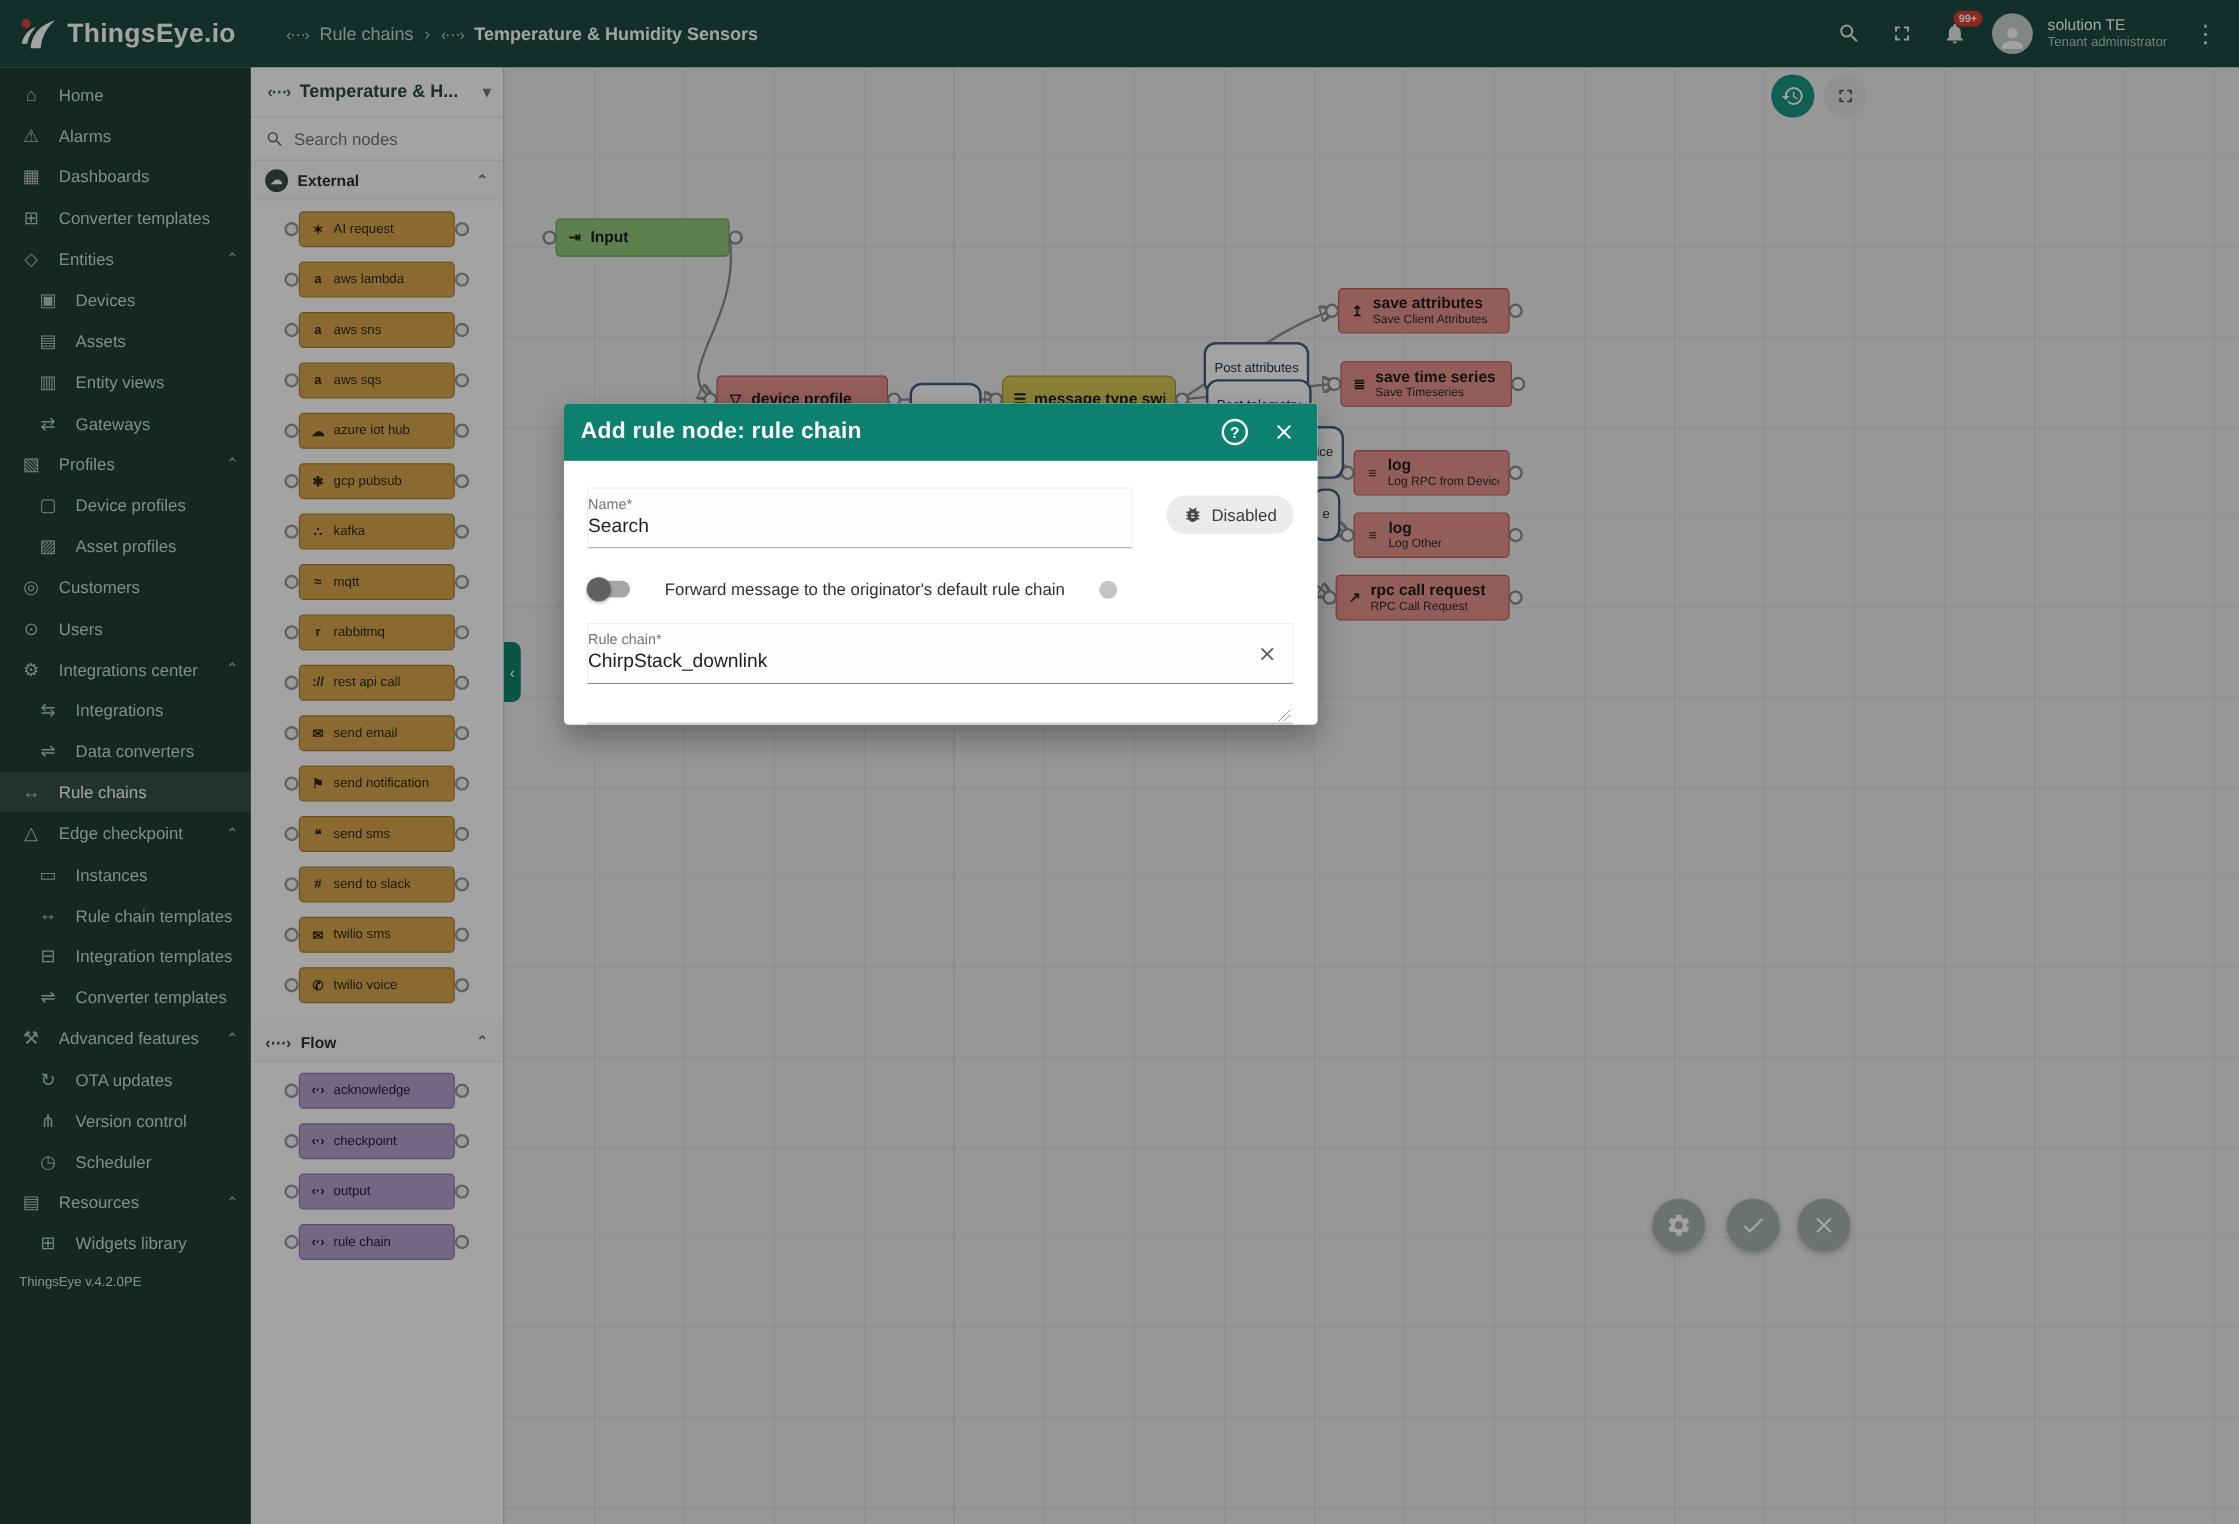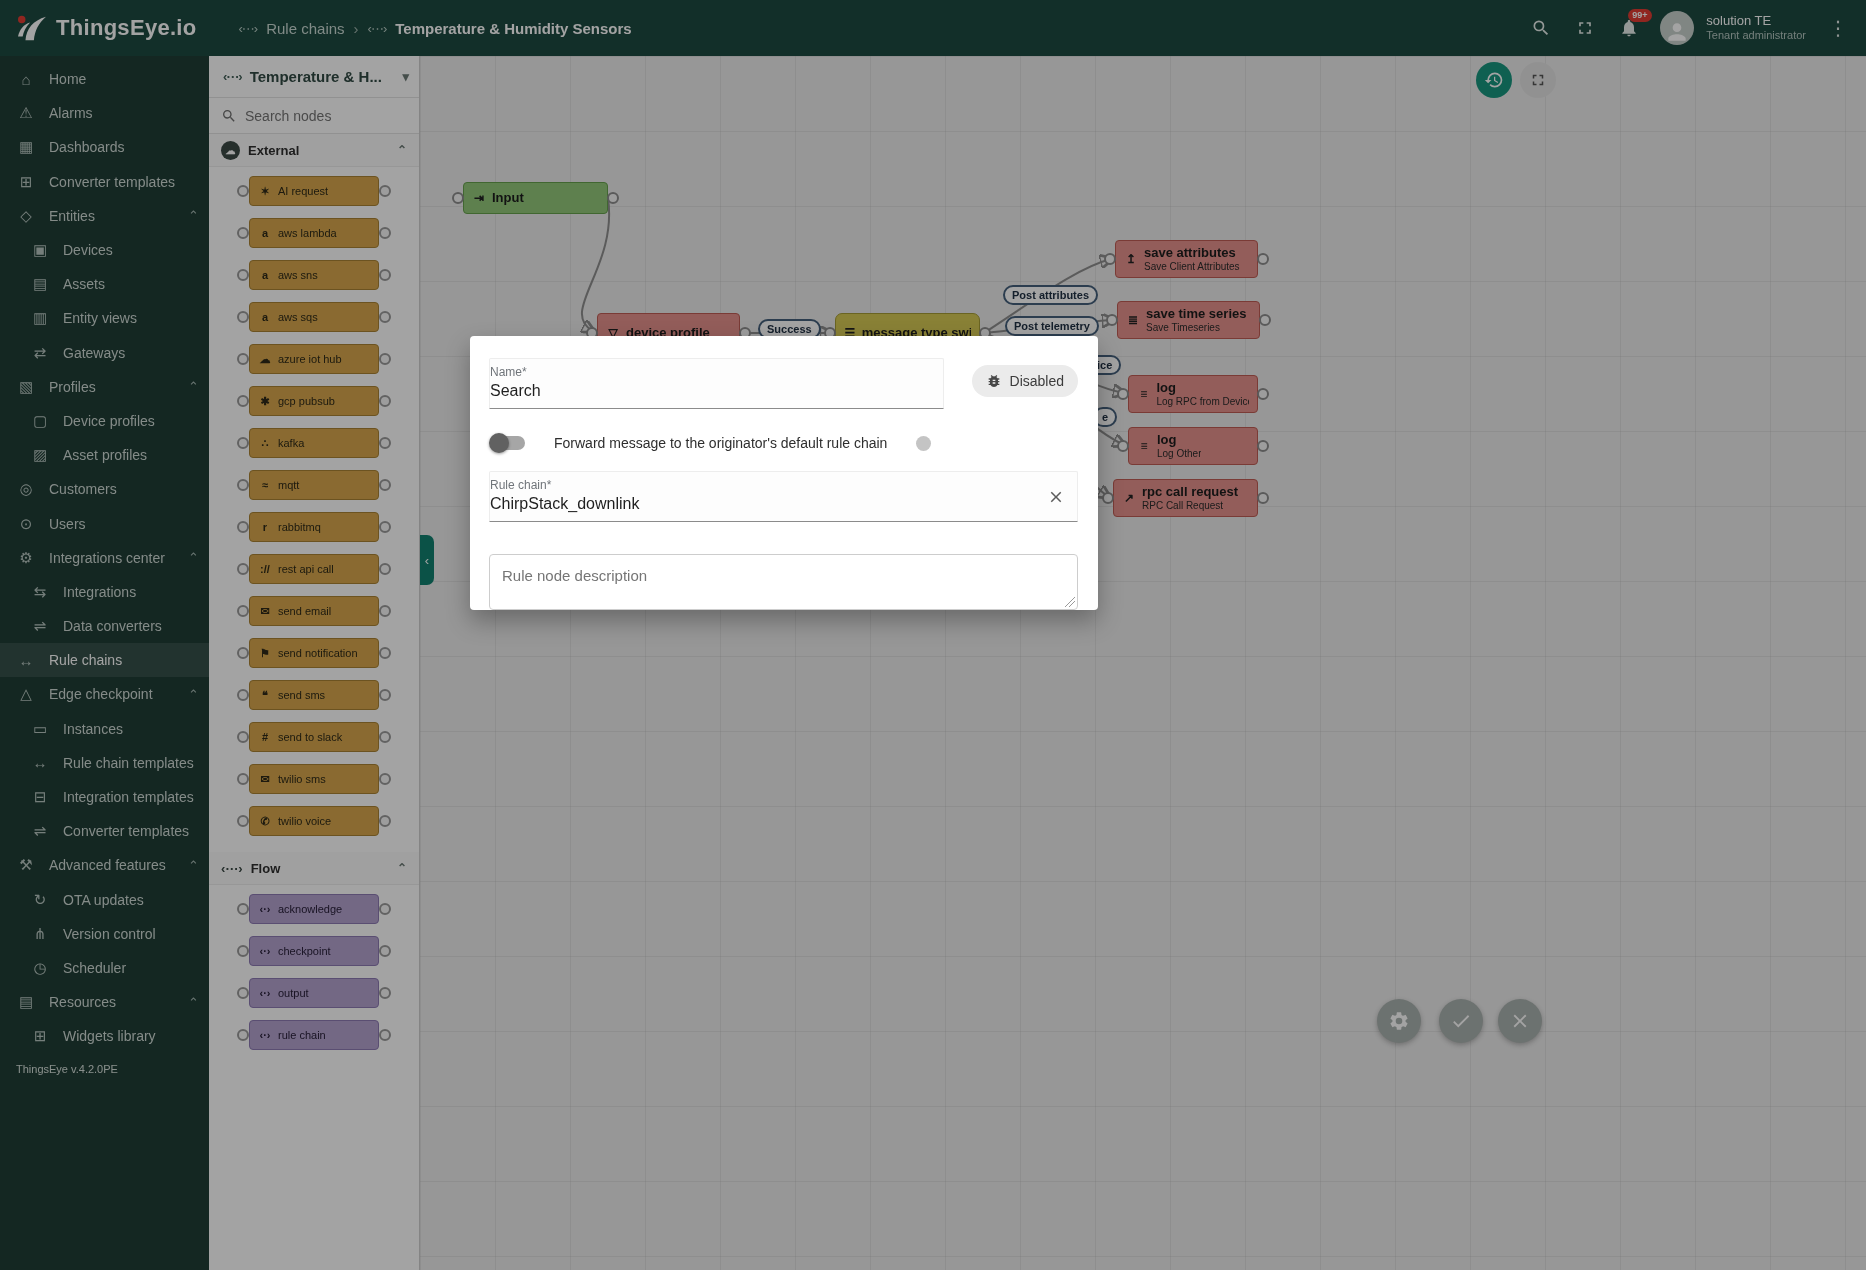--- a/index.html
+++ b/index.html
@@ -79,21 +79,21 @@
   .cnode .t { font-size:13px; font-weight:bold; color:#1d1d1d; white-space:nowrap; }
   .cnode .s { font-size:10px; color:#2c2c2c; white-space:nowrap; }
   .cnode .s:empty { display:none; }
   .cnode::before, .cnode::after { content:""; position:absolute; top:50%; width:8px; height:8px;
     border:2px solid #8e8e8e; background:#f6f6f6; border-radius:50%; transform:translateY(-50%); }
   .cnode::before { left:-12px; } .cnode::after { right:-12px; }
   .cnode.input { background:#93c97b; border-color:#66a24d; }
   .cnode.action { background:#e6928d; border-color:#bf5d55; }
   .cnode.switch { background:#d6ca55; border-color:#a79d36; }
   .clabel { position:absolute; background:#fff; border:2px solid #45607c; color:#223246; font-size:11px;
-    font-weight:bold; padding:2px 7px; border-radius:10px; white-space:nowrap; }
+    font-weight:normal; padding:14px 7px; border-radius:10px; white-space:nowrap; }
   .round-btn { position:absolute; border-radius:50%; display:flex; align-items:center; justify-content:center; cursor:pointer; }
   .rb-history { left:1056px; top:6px; width:36px; height:36px; background:#18967f; }
   .rb-history svg { fill:#fff; }
   .rb-full { left:1100px; top:6px; width:36px; height:36px; background:#e3e3e3; }
   .rb-full svg { fill:#555; }
   .fab { width:44px; height:44px; background:#aab2af; box-shadow:0 2px 5px rgba(0,0,0,.25); }
   .fab svg { fill:#fff; }
   .fab.f1 { left:957px; top:943px; } .fab.f2 { left:1019px; top:943px; } .fab.f3 { left:1078px; top:943px; }
   .collapse-tab { position:absolute; left:0; top:479px; width:14px; height:50px; background:#128170;
     border-radius:0 7px 7px 0; color:#fff; display:flex; align-items:center; justify-content:center;
@@ -617,20 +617,29 @@
     <svg width="22" height="22" viewBox="0 0 24 24">
         <path d="M19 6.41 17.59 5 12 10.59 6.41 5 5 6.41 10.59 12 5 17.59 6.41 19 12 13.41 17.59 19 19 17.59 13.41 12z"></path>
       </svg>
   </span>
 
   <span class="collapse-tab">‹</span>
 </main>
 
 <div class="backdrop"></div>
 <div class="modal">
+  <div class="modal-header">
+    <span class="modal-title">Add rule node: rule chain</span>
+    <span class="modal-help">?</span>
+    <span class="modal-close">
+      <svg width="20" height="20" viewBox="0 0 24 24">
+          <path d="M19 6.41 17.59 5 12 10.59 6.41 5 5 6.41 10.59 12 5 17.59 6.41 19 12 13.41 17.59 19 19 17.59 13.41 12z"></path>
+        </svg>
+    </span>
+  </div>
   <div class="modal-body">
     <div class="name-row">
       <div class="mat-field name">
         <div class="mat-label">Name*</div>
         <input type="text" value="Search" style="">
       </div>
       <span class="chip">
         <svg width="16" height="16" viewBox="0 0 24 24">
             <path d="M20 8h-2.81c-.45-.78-1.07-1.45-1.82-1.96L17 4.41 15.59 3l-2.17 2.17C12.96 5.06 12.49 5 12 5c-.49 0-.96.06-1.41.17L8.41 3 7 4.41l1.62 1.63C7.88 6.55 7.26 7.22 6.81 8H4v2h2.09c-.05.33-.09.66-.09 1v1H4v2h2v1c0 .34.04.67.09 1H4v2h2.81c1.04 1.79 2.97 3 5.19 3s4.15-1.21 5.19-3H20v-2h-2.09c.05-.33.09-.66.09-1v-1h2v-2h-2v-1c0-.34-.04-.67-.09-1H20V8zm-6 8h-4v-2h4v2zm0-4h-4v-2h4v2z"></path>
           </svg>
@@ -647,17 +656,16 @@
     <div class="mat-field full">
       <div class="mat-label">Rule chain*</div>
       <input type="text" value="ChirpStack_downlink" style="">
       <span class="clear-x">
         <svg width="18" height="18" viewBox="0 0 24 24">
             <path d="M19 6.41 17.59 5 12 10.59 6.41 5 5 6.41 10.59 12 5 17.59 6.41 19 12 13.41 17.59 19 19 17.59 13.41 12z"></path>
           </svg>
       </span>
     </div>
     <div class="desc">
-      <textarea placeholder="Rule node description" style=""></textarea>
       <span class="resize-grip"></span>
     </div>
   </div>
 </div>
 
 </body></html>

